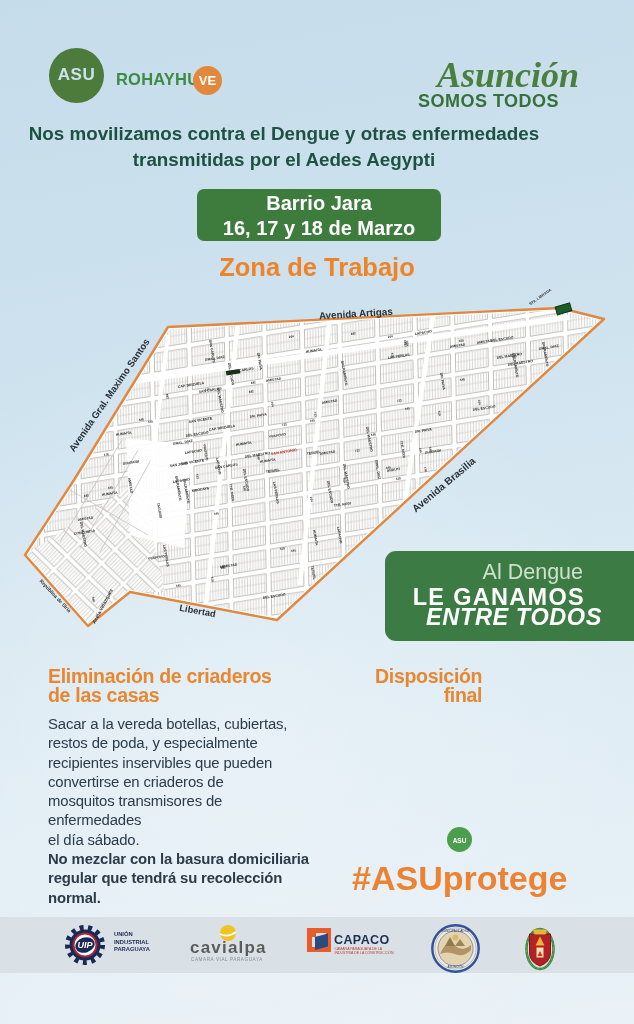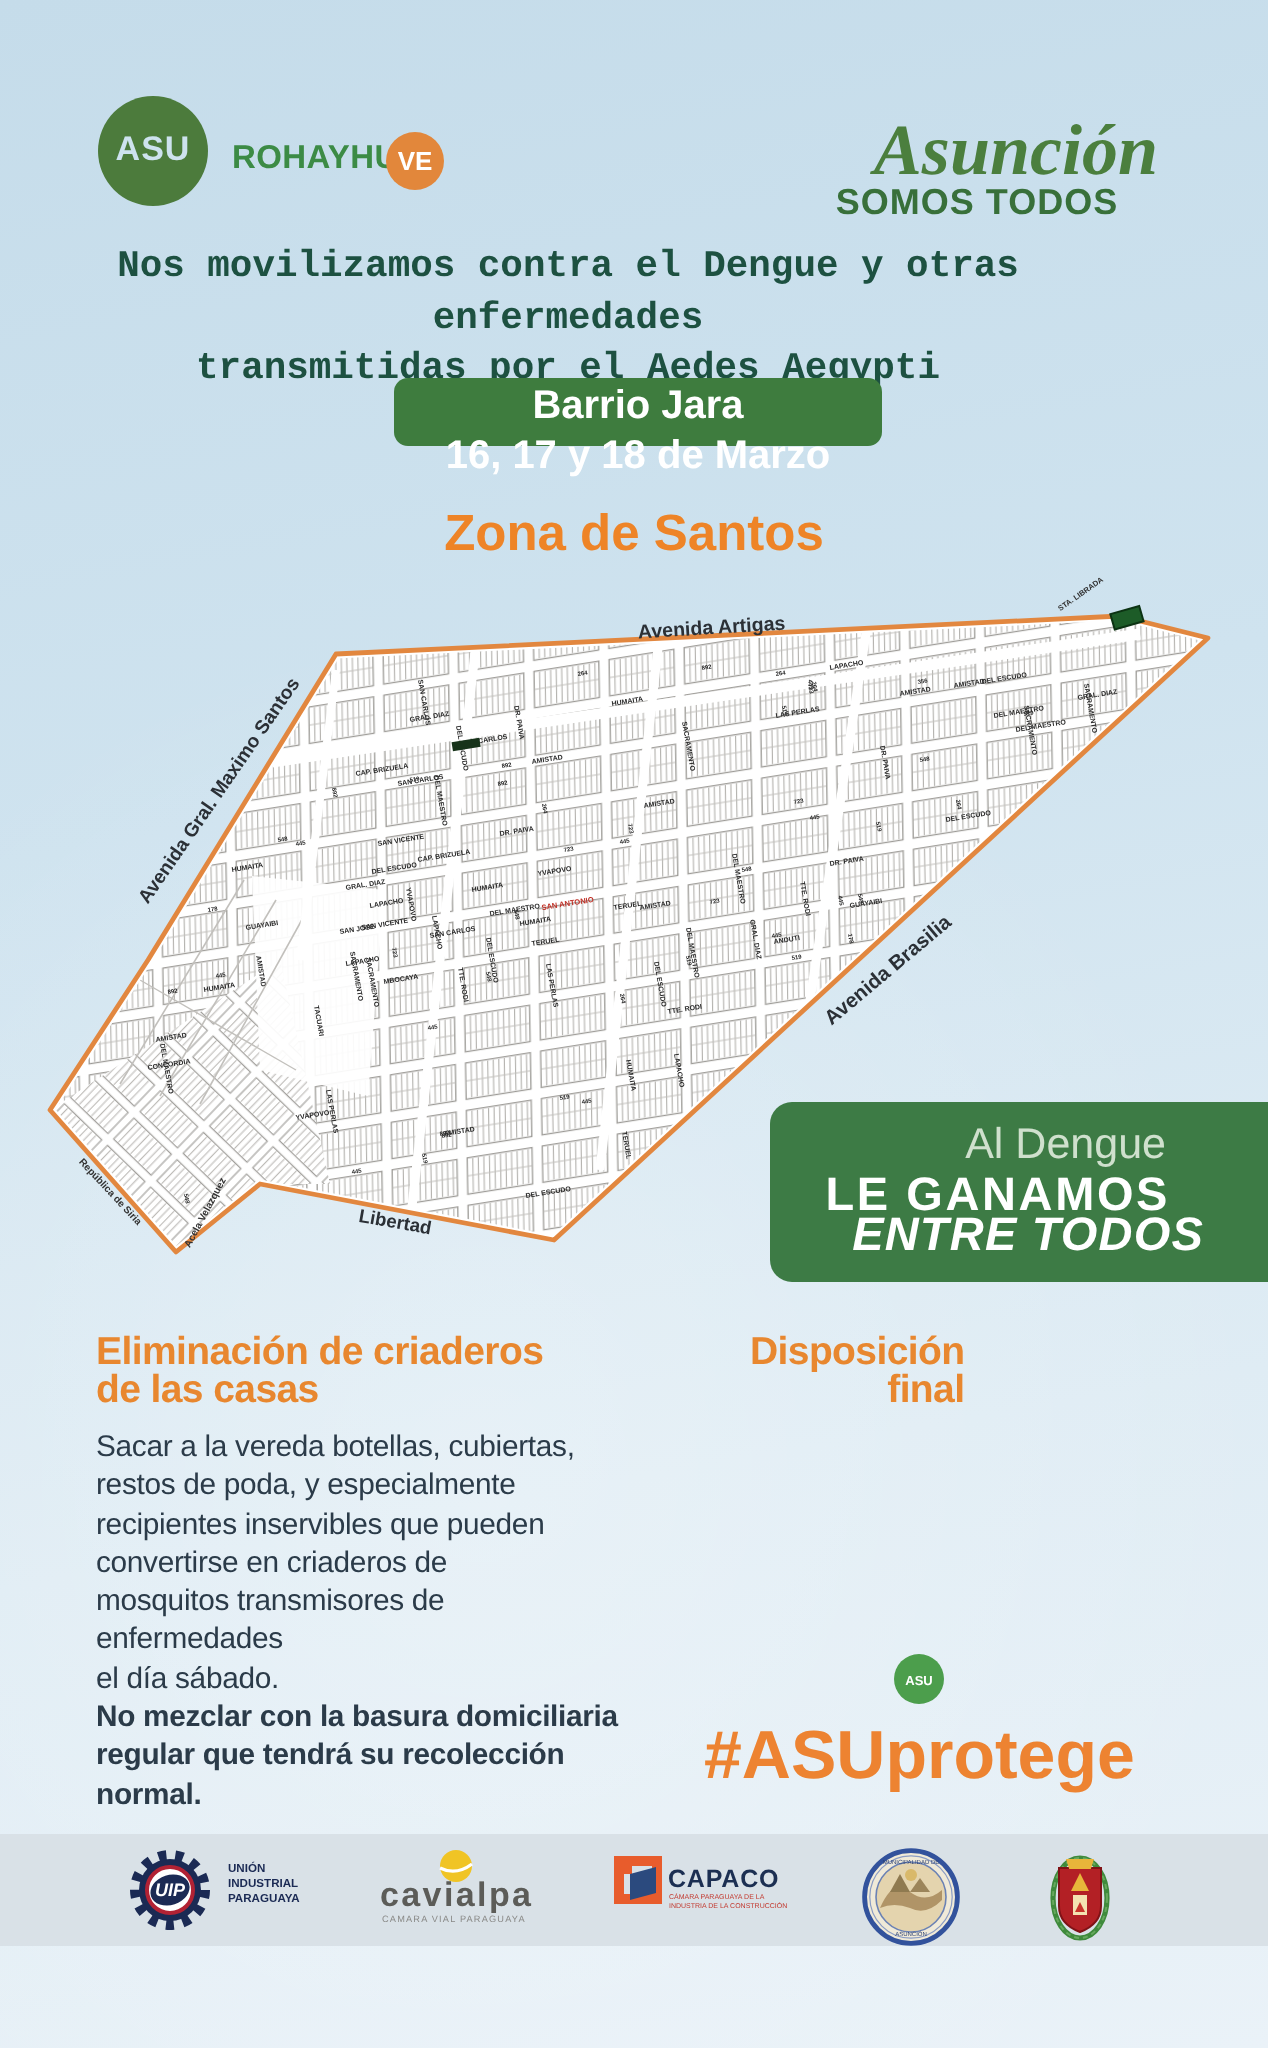--- a/index.html
+++ b/index.html
@@ -20,25 +20,25 @@
   <div class="abs" style="left:116px;top:69.5px;font-size:16.5px;font-weight:bold;color:#3c8b45;letter-spacing:.2px;">ROHAYHU</div>
 
   <div class="abs" style="left:193px;top:66px;width:29px;height:29px;border-radius:50%;background:#e2873b;"></div>
 
   <div class="abs" style="left:193px;top:73px;width:29px;text-align:center;font-size:13px;font-weight:bold;color:#fff;">VE</div>
 
   <div class="abs" style="left:398px;top:54px;width:181px;text-align:right;font-family:'Liberation Serif',serif;font-style:italic;font-weight:bold;font-size:36px;color:#4b7f3e;">Asunción</div>
 
   <div class="abs" style="left:398px;top:91px;width:181px;text-align:center;font-size:18px;font-weight:bold;color:#38703a;letter-spacing:.5px;">SOMOS TODOS</div>
 
-  <div class="abs" style="left:0;top:121px;width:568px;text-align:center;font-size:18.8px;font-weight:bold;color:#1d5141;line-height:25.5px;font-family:Liberation Mono, monospace;">Nos movilizamos contra el Dengue y otras enfermedades<br>transmitidas por el Aedes Aegypti</div>
-
-  <div class="abs" style="left:197px;top:189px;width:244px;height:34px;border-radius:7px;background:#3e7c3e;text-align:center;color:#ffffff;font-weight:bold;font-size:20px;line-height:25px;padding-top:2px;box-sizing:border-box;">Barrio Jara<br>16, 17 y 18 de Marzo</div>
-
-  <div class="abs" style="left:0;top:253px;width:634px;text-align:center;font-size:25.5px;font-weight:bold;color:#ee8427;">Zona de Santos</div>
+  <div class="abs" style="left:0;top:121px;width:568px;text-align:center;font-size:18.8px;font-weight:bold;color:#1d5141;line-height:25.5px;">Nos movilizamos contra el Dengue y otras enfermedades<br>transmitidas por el Aedes Aegypti</div>
+
+  <div class="abs" style="left:197px;top:189px;width:244px;height:52px;border-radius:7px;background:#3e7c3e;text-align:center;color:#ffffff;font-weight:bold;font-size:20px;line-height:25px;padding-top:2px;box-sizing:border-box;">Barrio Jara<br>16, 17 y 18 de Marzo</div>
+
+  <div class="abs" style="left:0;top:253px;width:634px;text-align:center;font-size:25.5px;font-weight:bold;color:#ee8427;">Zona de Trabajo</div>
 
   <svg class="abs" style="left:0;top:280px;" width="634" height="370" viewBox="0 0 634 370">
 <defs>
 <pattern id="blk" width="38" height="23.5" patternUnits="userSpaceOnUse" patternTransform="rotate(-9) skewX(-8)">
   <rect x="0" y="0" width="38" height="23.5" fill="#ffffff"></rect>
   <rect x="2.6" y="2.8" width="32.8" height="18" fill="#ffffff" stroke="#9d9b97" stroke-width="0.65"></rect>
   <g stroke="#b2b0ac" stroke-width="0.55">
     <line x1="5.4" y1="3.4" x2="5.4" y2="20.2"></line>
             <line x1="8.2" y1="3.4" x2="8.2" y2="20.2"></line>
     <line x1="11" y1="3.4" x2="11" y2="20.2"></line>

